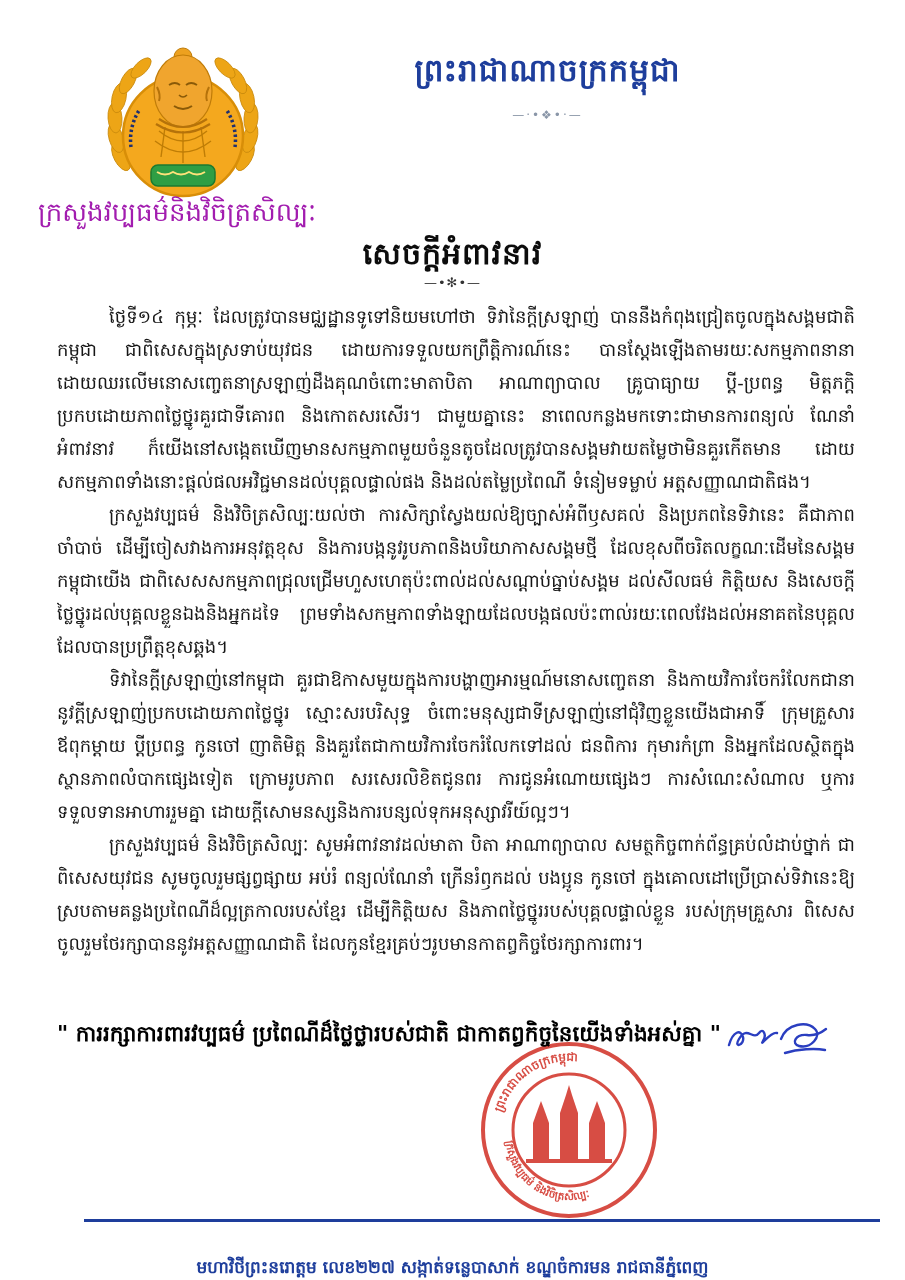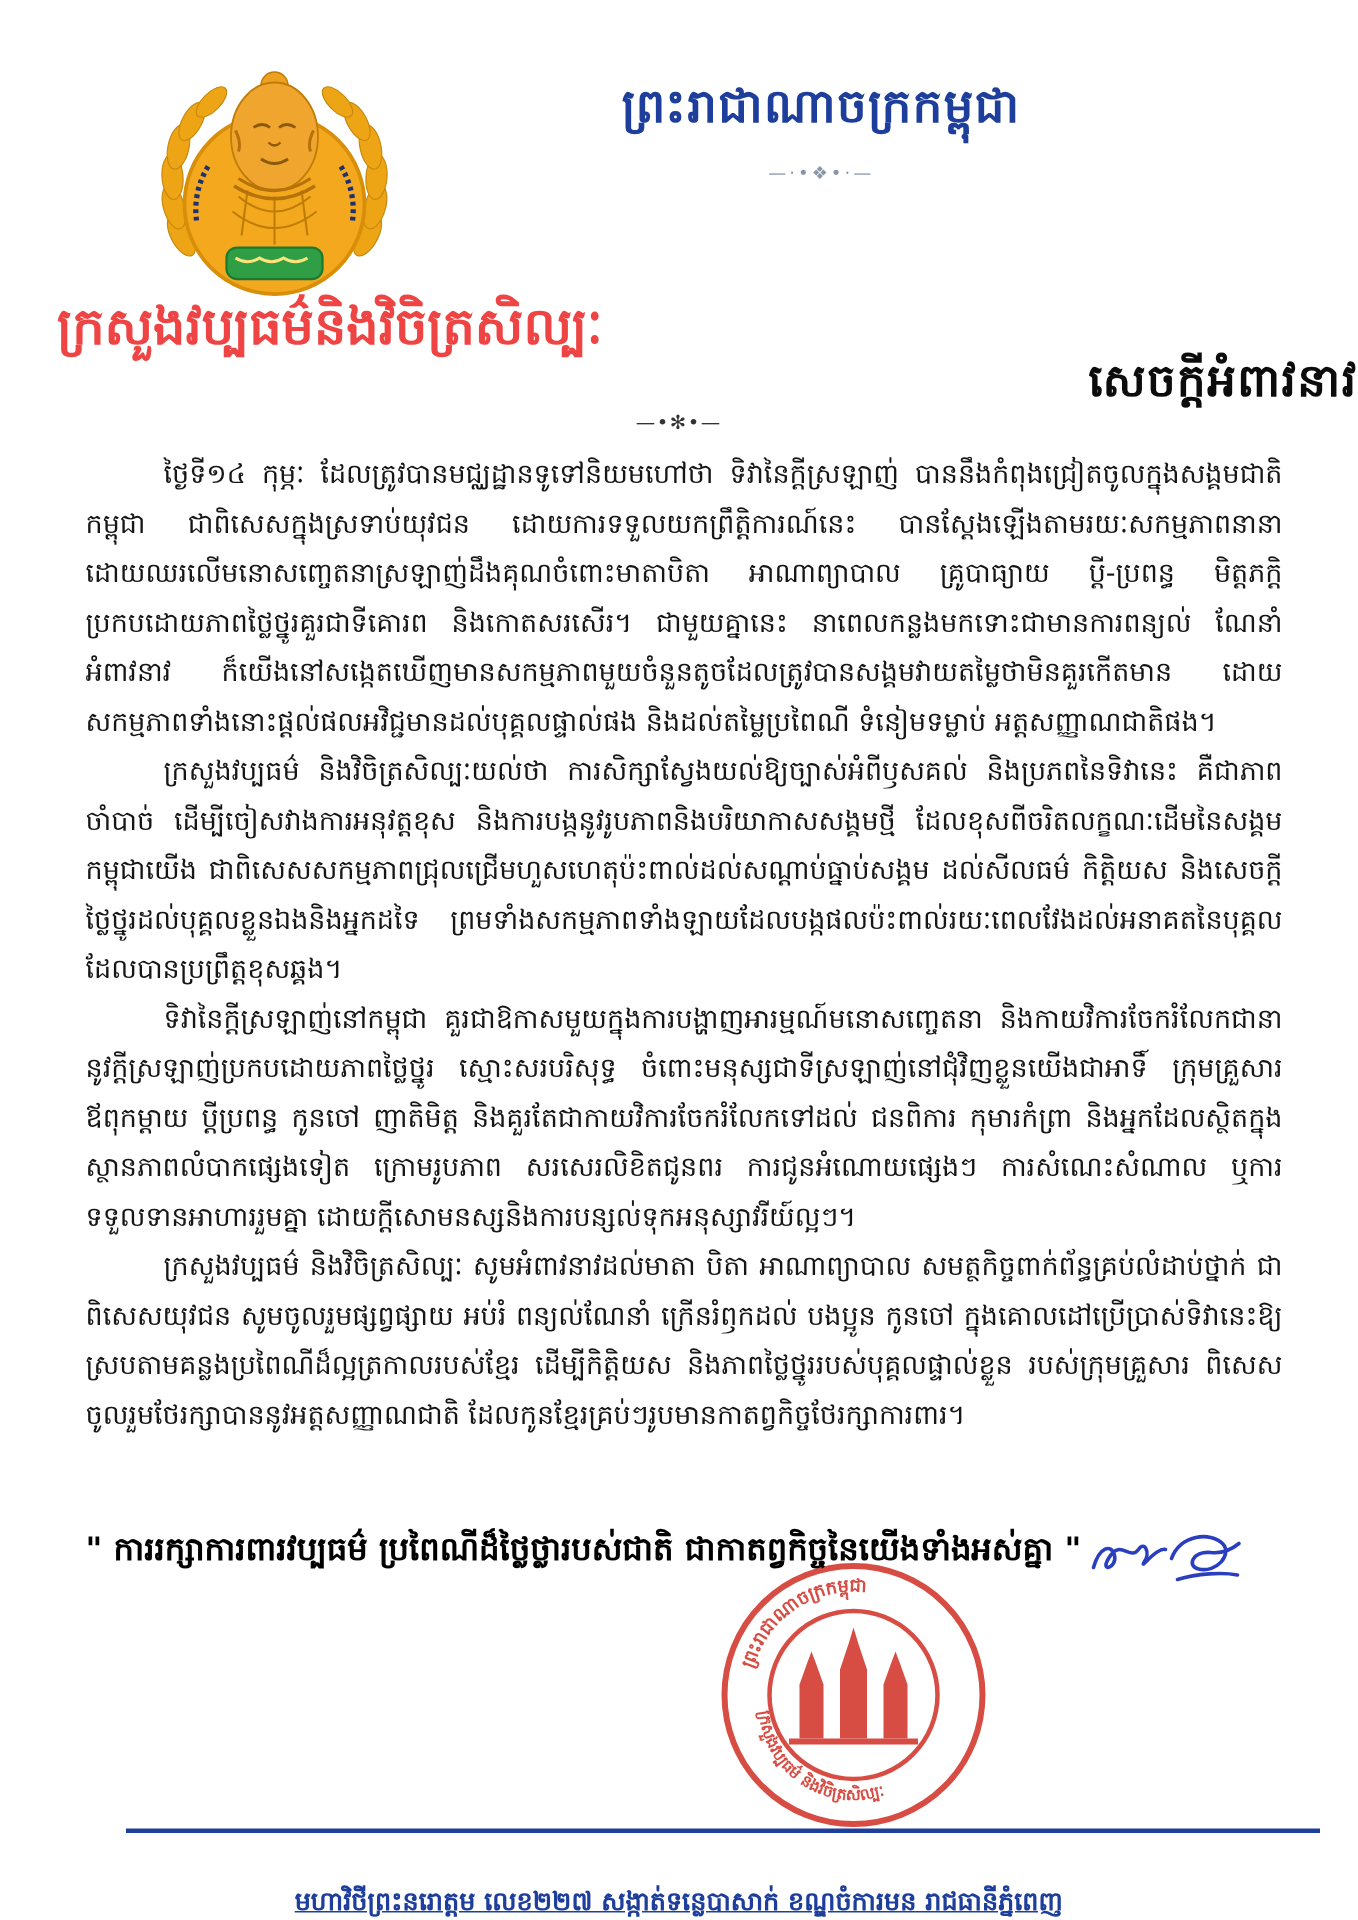--- a/index.html
+++ b/index.html
@@ -8,23 +8,23 @@
     position:relative; width:905px; height:1280px; margin:13px auto;
     background:#ffffff; overflow:hidden;
     font-family:"DejaVu Sans", sans-serif; color:#141414;
   }
   
   .emblem { position:absolute; left:95px; top:26px; width:176px; height:160px; }
   .header-center { position:absolute; left:275px; top:38px; width:545px; text-align:center; }
   .kingdom-line1 { font-size:31px; font-weight:700; color:#1e3e9c; letter-spacing:1px; }
   .kingdom-line2 { margin-top:14px; font-size:26px; font-weight:700; color:#1e3e9c; letter-spacing:1px; }
   .header-divider { margin-top:12px; font-size:12px; color:#8a96a8; letter-spacing:2px; }
-  .ministry-name { position:absolute; left:38px; top:183px; font-size:34px; font-weight:700; color:#ef4444; }
+  .ministry-name { position:absolute; left:38px; top:183px; font-size:26px; font-weight:400; color:#a21caf; }
   
-  .doc-title { position:absolute; left:0; top:222px; width:905px; text-align:right;
+  .doc-title { position:absolute; left:0; top:222px; width:905px; text-align:center;
                font-size:30px; font-weight:700; color:#0c0c0c; letter-spacing:1px; }
   .title-divider { position:absolute; left:0; top:262px; width:905px; text-align:center;
                    font-size:13px; color:#333; letter-spacing:1px; }
   
   .body-text { position:absolute; left:57px; top:287px; width:798px; height:722px; overflow:hidden; }
   .body-text p { font-size:18px; line-height:33px; text-align:justify; text-indent:52px; color:#161616; }
   
   .quote-row { position:absolute; left:57px; top:1006px; width:820px; display:flex; align-items:flex-start; }
   .quote { font-size:21.5px; font-weight:700; color:#000; line-height:30px; }
   .signature { margin-left:2px; margin-top:-4px; flex:none; }
@@ -34,21 +34,21 @@
   
   .stamp { position:absolute; left:478px; top:1026px; width:182px; height:182px;
            z-index:2; opacity:0.88; mix-blend-mode:multiply; }
   
   .footer-rule { position:absolute; left:84px; top:1206px; width:796px; height:3px; background:#1e3e9c; }
   .footer-line1 { position:absolute; left:0; top:1214px; width:905px; text-align:center;
                   font-size:20px; color:#1e3e9c; }
   .footer-line1 .kh { font-weight:700; }
   .footer-line1 .lat { font-family:"Liberation Sans", sans-serif; }
   .footer-line2 { position:absolute; left:0; top:1243px; width:905px; text-align:center;
-                  font-size:17px; font-weight:700; color:#1e3e9c;text-decoration:underline; }
+                  font-size:17px; font-weight:700; color:#1e3e9c; }
 </style>
 </head>
 <body>
 
 <div class="page">
 
   <div class="emblem">
     <svg width="176" height="160" viewBox="0 0 176 160">
 
       <g fill="#eda516" stroke="#c8890c" stroke-width="0.8">

